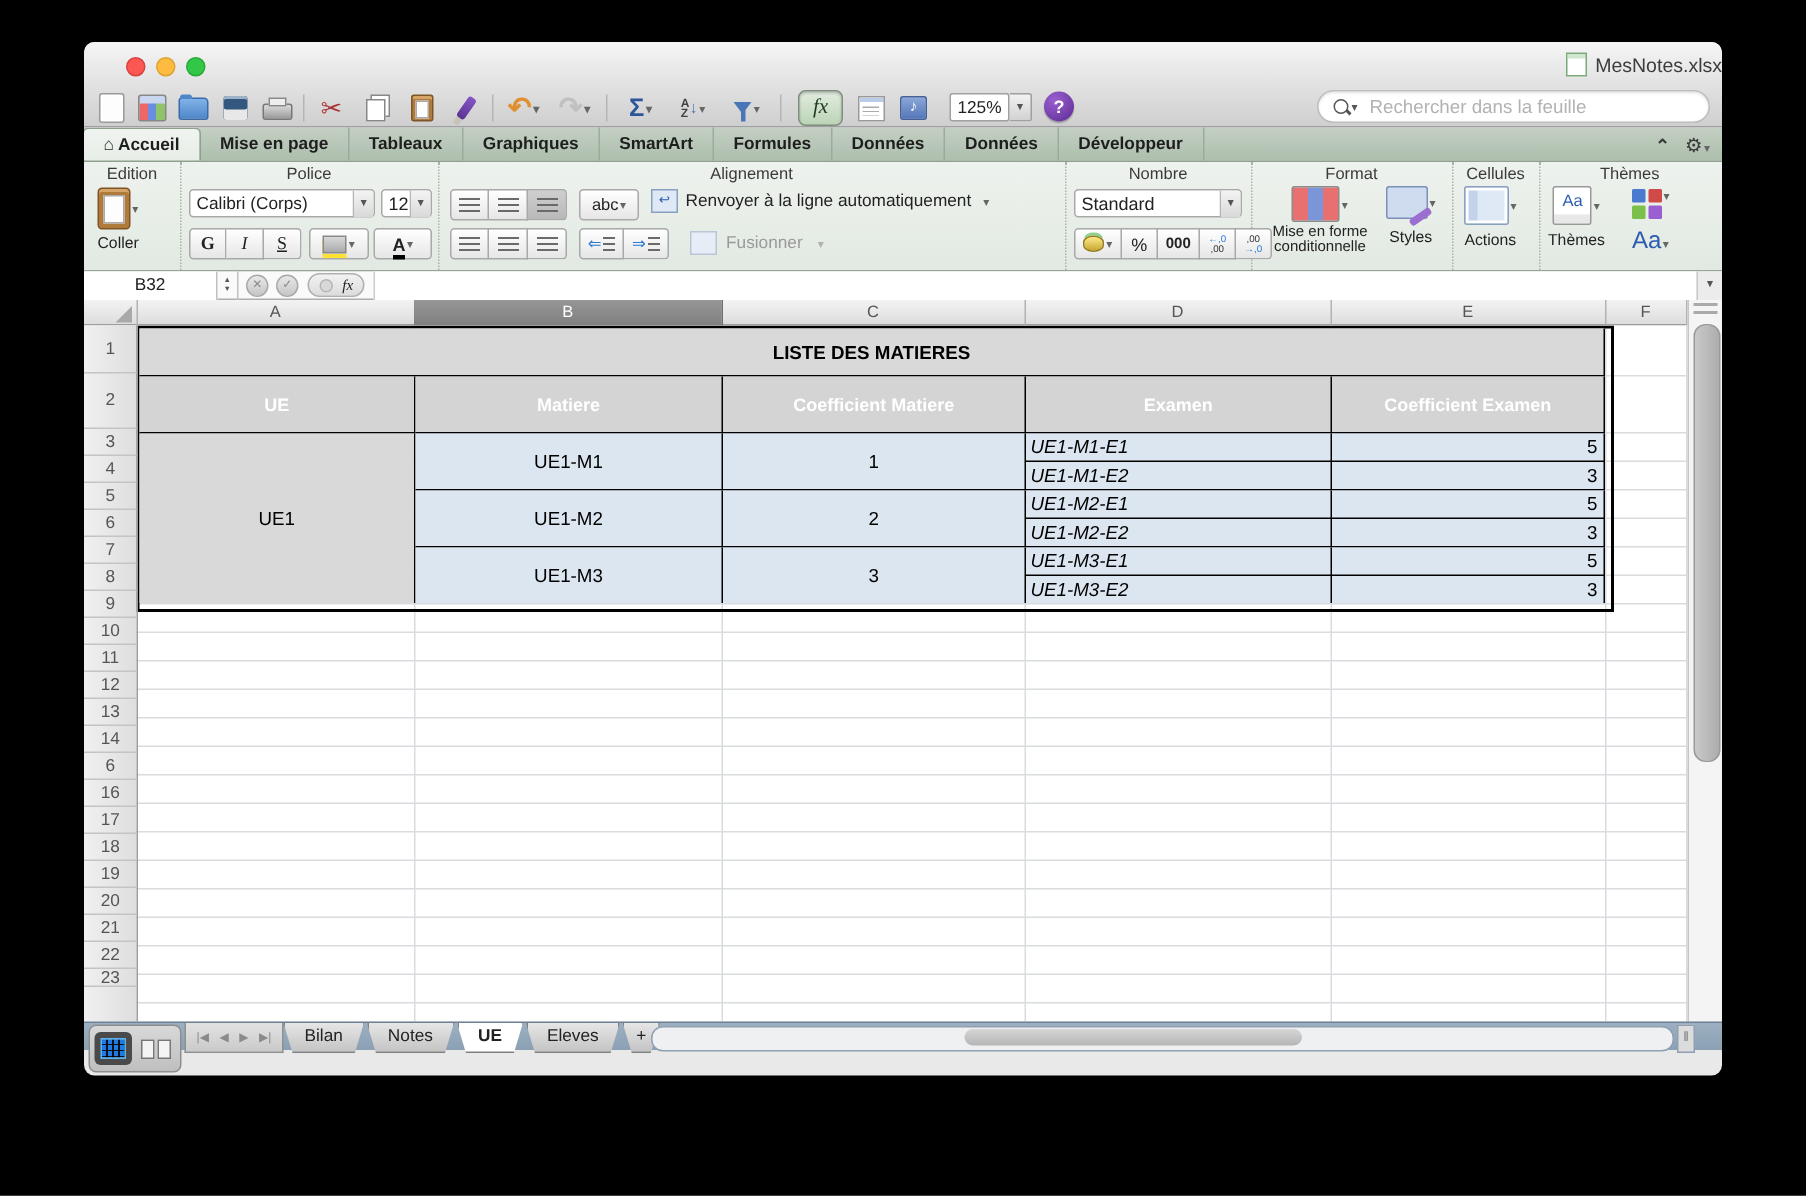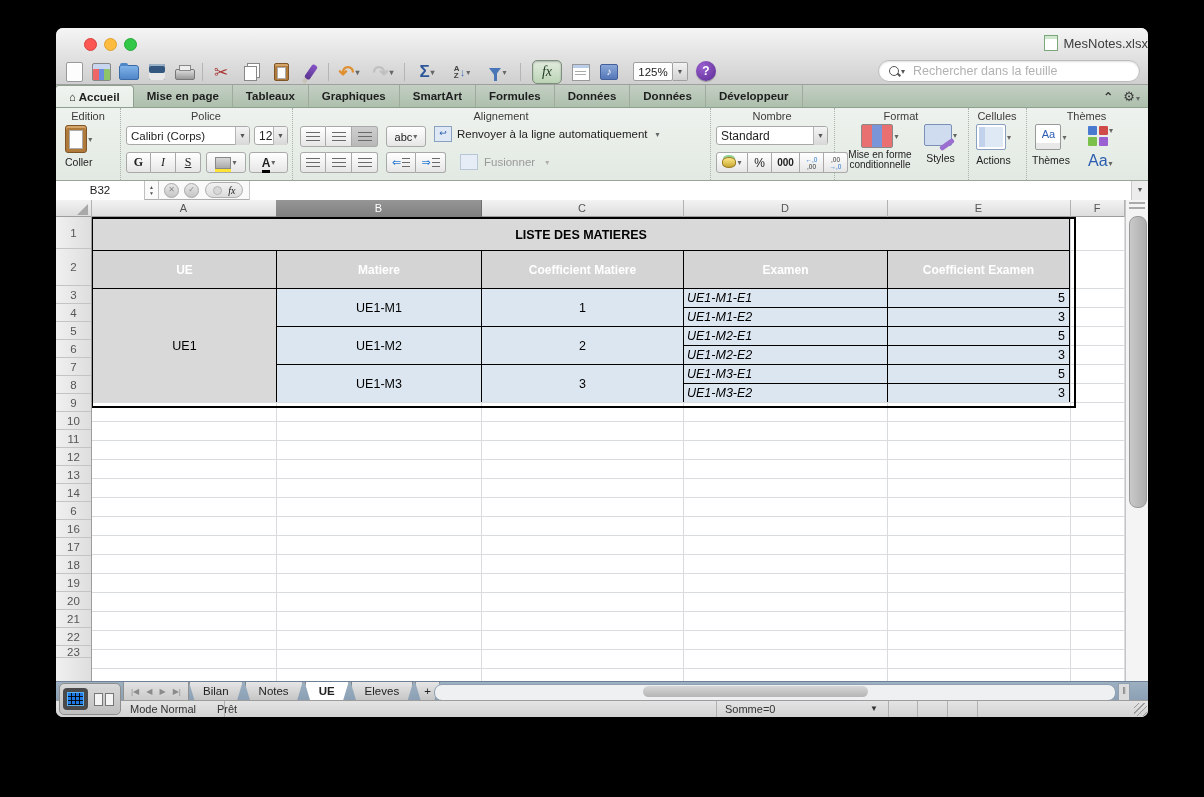--- a/index.html
+++ b/index.html
@@ -541,32 +541,20 @@
         <div class="stab active">UE</div>
         <div class="stab">Eleves</div>
         <div class="stab" style="padding: 0px 8px;">+</div>
       </div>
     <div id="hscroll">
         <div id="hthumb"></div>
       </div>
     <div id="hsplitter">‖</div>
   </div>
 
-  <div id="statusbar" class="abs">
-    <div class="sseg" style="left:66px;width:86px;">Mode Normal</div>
-    <div class="sseg" style="left:153px;border-right:none;">Prêt</div>
-    <div class="sseg" style="left:660px;width:155px;border-left:1px solid #b0b0b0;">
-      <span>Somme=0</span>
-      <span style="position:absolute;right:10px;top:0;font-size:8px;color:#333;">▼</span>
-    </div>
-    <div class="sseg" style="left:815px;width:30px;"></div>
-    <div class="sseg" style="left:845px;width:30px;"></div>
-    <div class="sseg" style="left:875px;width:30px;"></div>
-    <div id="grip"></div>
-  </div>
 
   <div id="viewsw">
     <span class="vbtn sel">
         <span class="gridglyph"></span>
       </span>
     <span class="vbtn">
         <span class="pageglyph"></span>
         <span class="pageglyph"></span>
       </span>
   </div>

